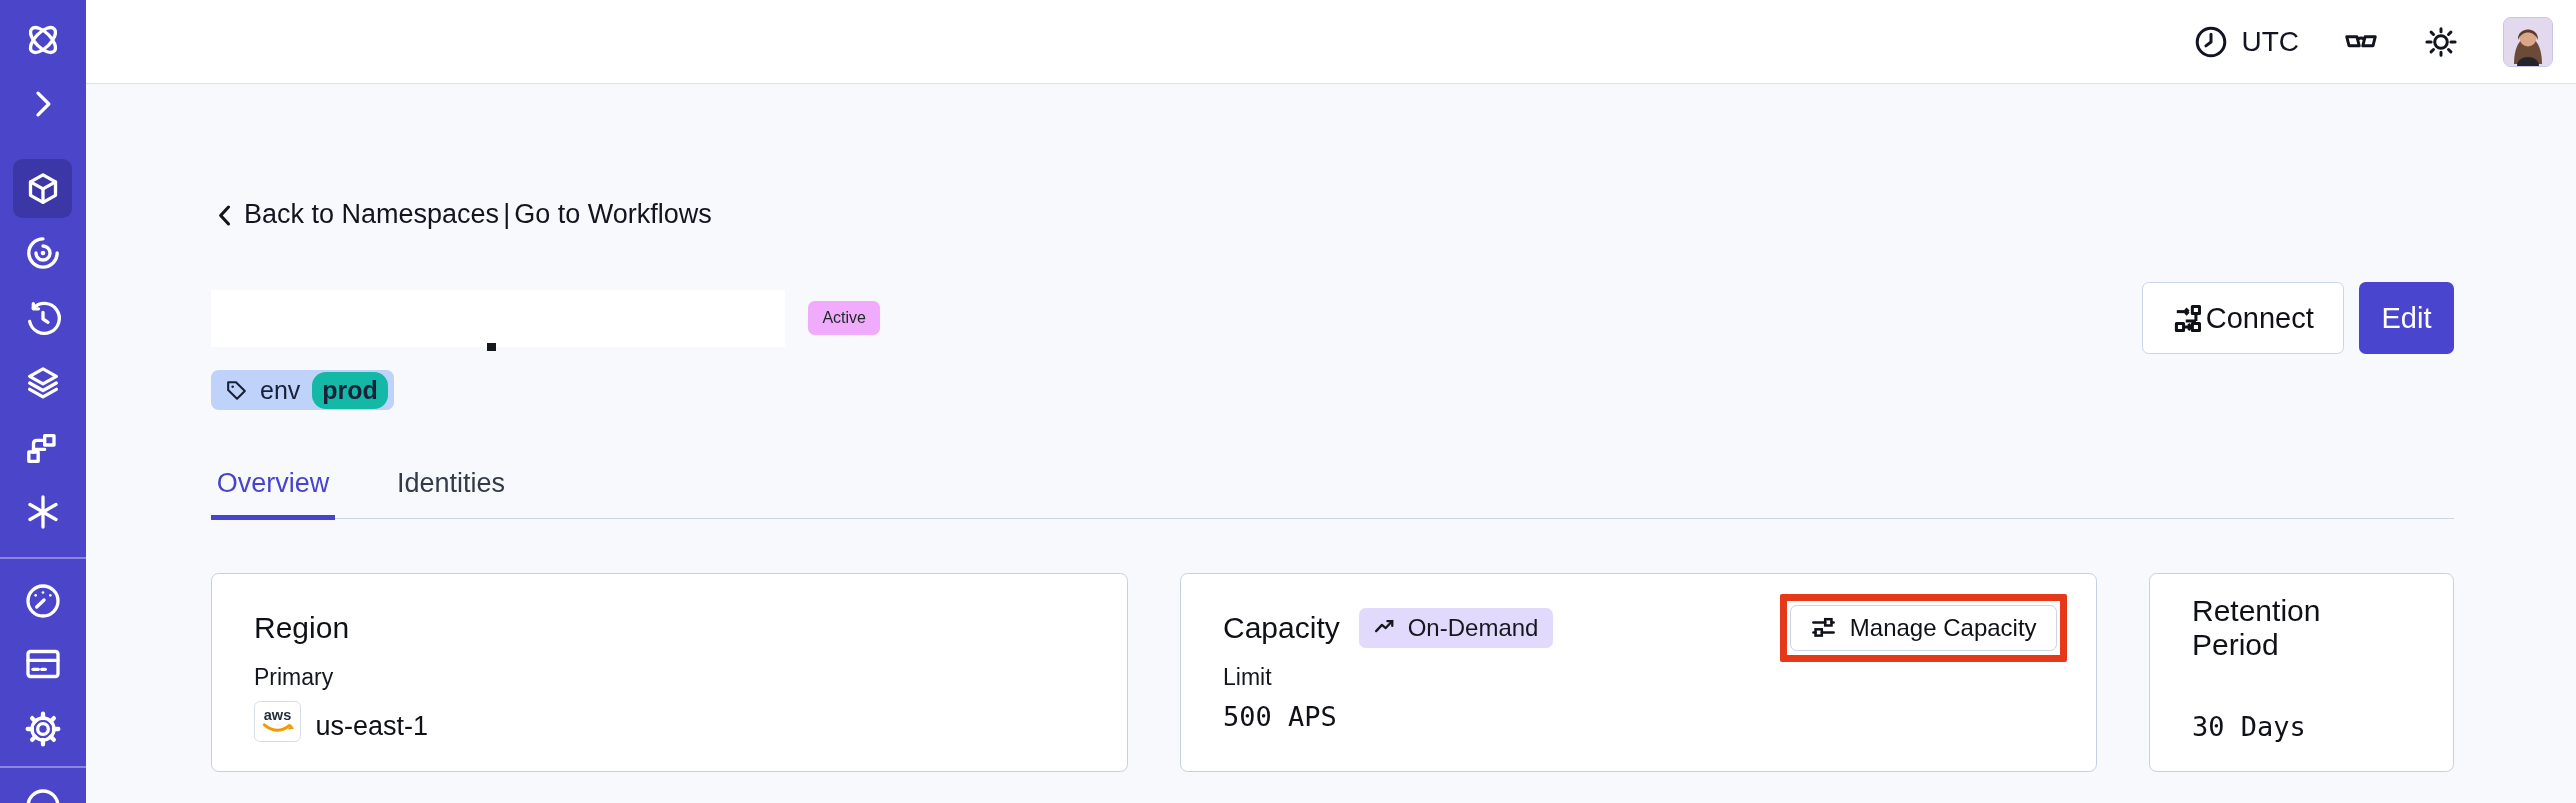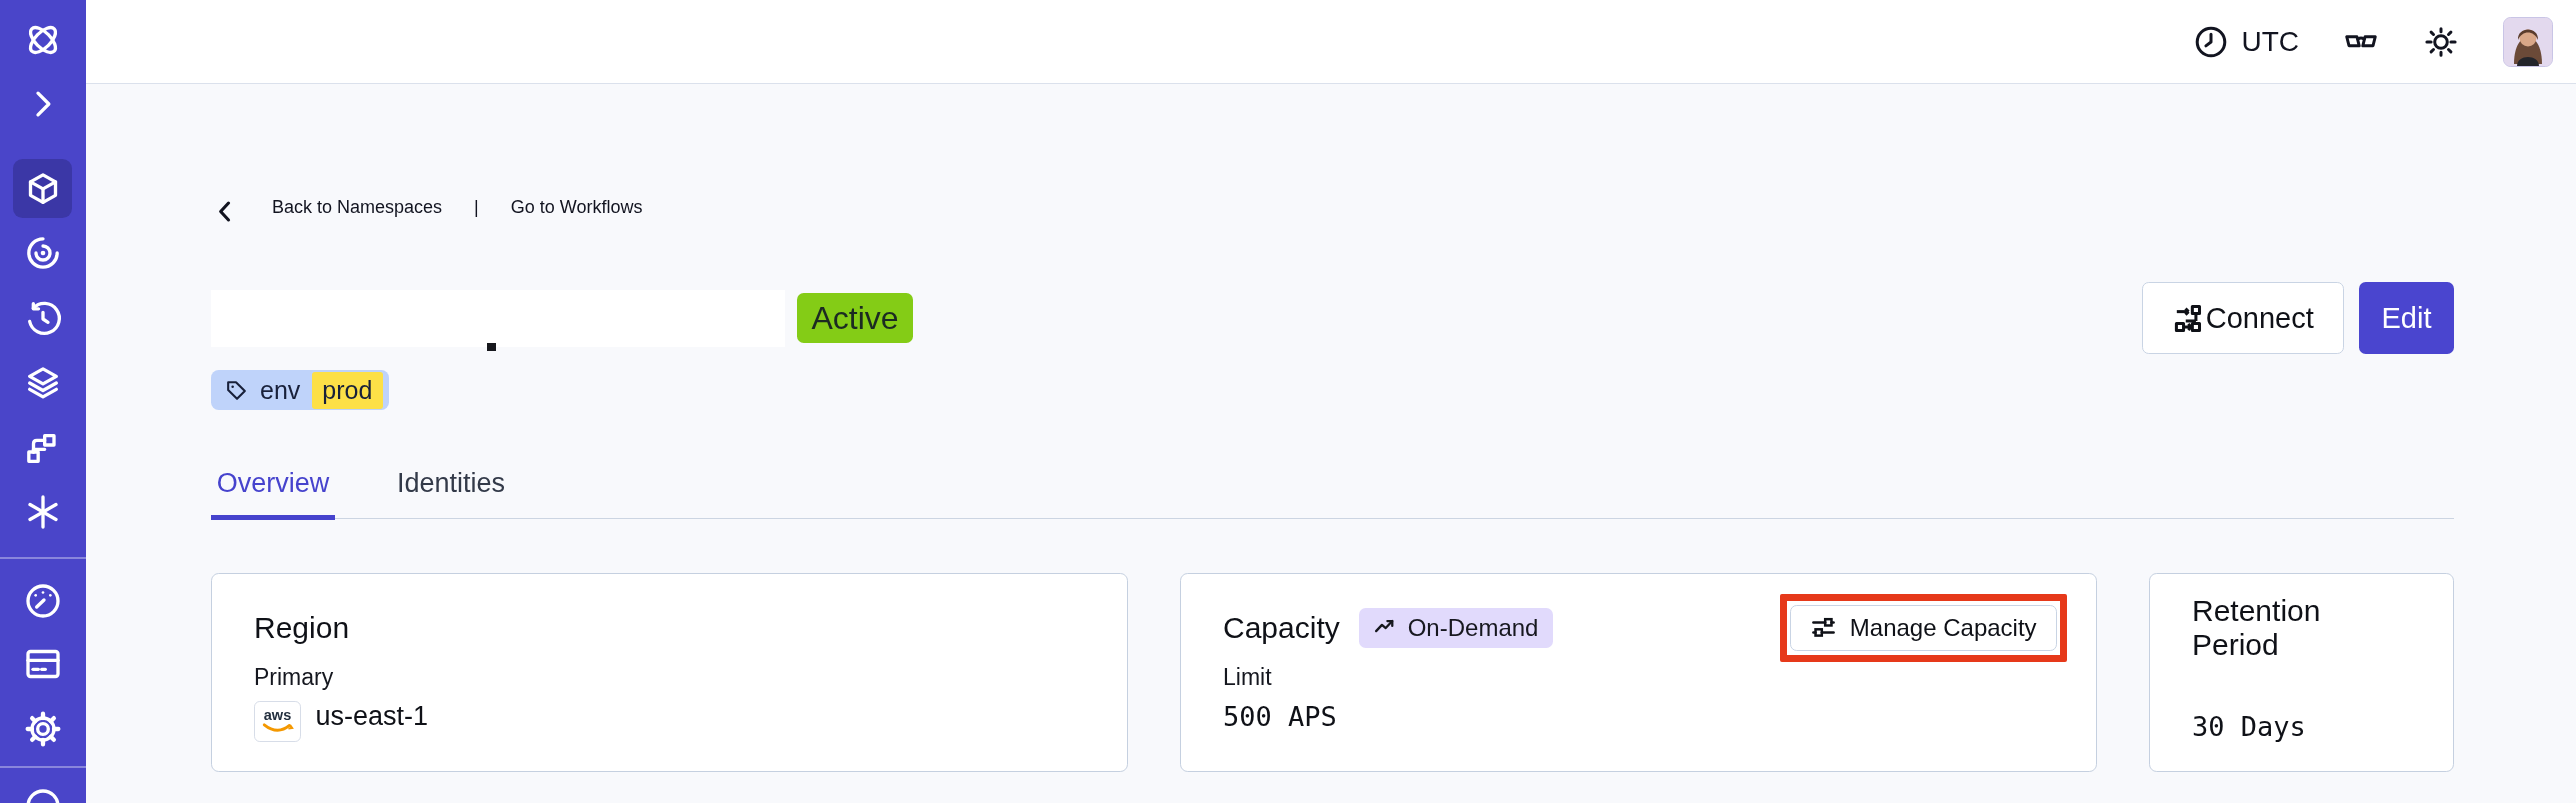--- a/index.html
+++ b/index.html
@@ -27,61 +27,61 @@
     display: flex; align-items: center; justify-content: flex-end;
     gap: 44px; padding-right: 23px; z-index: 5;
   }
   .tz { display: flex; align-items: center; gap: 12.5px; font-size: 28px; color: #121420; cursor: pointer; }
   .topbar .tico svg { width: 36px; height: 36px; stroke: #121420; fill: none; stroke-width: 2; stroke-linecap: round; stroke-linejoin: round; }
   .avatar { width: 50px; height: 50px; border-radius: 7.7px; border: 1.9px solid #c9c5e6; overflow: hidden; cursor: pointer; background: #e6dcf0; }
 
   
   .content { position: absolute; left: 86px; top: 84px; right: 0; bottom: 0; padding: 113px 122px 0 125px; }
 
-  .breadcrumb { display: flex; align-items: flex-start; gap: 32px; height: 33px; font-size: 18px; font-weight: 500; margin-bottom: 52px; }
+  .breadcrumb { display: flex; align-items: flex-end; gap: 4px; height: 33px; font-size: 27px; font-weight: 500; margin-bottom: 52px; }
   .breadcrumb svg { width: 29px; height: 29px; stroke: #121420; fill: none; stroke-width: 2.6; stroke-linecap: round; stroke-linejoin: round; }
   .crumb-link { cursor: pointer; }
   .crumb-sep { color: #121420; }
 
   .title-row { display: flex; align-items: center; justify-content: space-between; height: 72px; margin-bottom: 16.3px; }
   .title-left { display: flex; align-items: center; }
   .redacted-name { width: 574px; height: 57px; background: #ffffff; position: relative; }
   .name-dot { position: absolute; left: 276px; top: 53px; width: 8.6px; height: 8.6px; background: #17181d; }
-  .badge-active { margin-left: 12px; background: #84cc16; color: #1c2b22; font-size: 32px; line-height: 1; padding: 8.6px 14.4px; border-radius: 6.7px; }
+  .badge-active { margin-left: 23px; background: #f0abfc; color: #1c2b22; font-size: 16px; line-height: 1; padding: 8.6px 14.4px; border-radius: 6.7px; }
 
   .title-actions { display: flex; gap: 15.3px; }
   .btn { display: inline-flex; align-items: center; justify-content: center; border-radius: 6.7px; font-weight: 500; cursor: pointer; font-family: inherit; }
   .btn-connect { height: 72px; padding: 0 29px; gap: 1px; background: #fff; border: 1.9px solid #c9d4e4; font-size: 29px; color: #0f1117; }
   .btn-connect svg { width: 33px; height: 33px; stroke: #0f1117; fill: none; stroke-width: 2.2; stroke-linejoin: round; }
   .btn-edit { height: 72px; width: 95px; background: #4a45cf; border: none; color: #fff; font-size: 29px; }
 
   .tag-row { margin-bottom: 58px; }
   .tag { display: inline-flex; align-items: center; gap: 11.5px; height: 40px; background: #bfd3fa; border-radius: 7.7px; padding: 0 5.8px 0 12.5px; font-size: 25px; color: #18203a; }
   .tag svg { width: 25px; height: 25px; stroke: #18203a; fill: none; stroke-width: 2; stroke-linejoin: round; }
-  .tag-inner { background: #fde047; border-radius: 3px; padding: 3.8px 10.5px; }
+  .tag-inner { background: #14b8a6; border-radius: 14px; padding: 3.8px 10.5px; font-weight: bold; }
 
   .tabs { display: flex; border-bottom: 1.9px solid #ccd5e2; }
   .tab { font-size: 27px; padding: 0 5.8px 15.3px; margin-right: 56px; margin-bottom: -1.9px; border-bottom: 5.8px solid transparent; color: #333a49; cursor: pointer; }
   .tab.active { color: #4643cd; font-weight: 500; border-bottom-color: #4643cd; }
 
   .cards { display: flex; gap: 52px; margin-top: 54px; }
   .card { background: #fff; border: 1.9px solid #c5d0e0; border-radius: 7.7px; height: 199px; padding: 31px 42px; }
   .card-grow { flex: 1; }
   .card-retention { width: 305px; flex: none; }
   .card-head { display: flex; align-items: center; justify-content: space-between; height: 46px; margin-bottom: 13.4px; }
   .head-left { display: flex; align-items: center; gap: 19px; }
   .card-title { font-size: 30px; font-weight: 500; color: #0f1117; }
   .badge-ondemand { display: inline-flex; align-items: center; gap: 9.6px; background: #e1dafc; color: #17181f; border-radius: 6.7px; padding: 7.7px 14.4px; font-size: 24px; line-height: 1; }
   .badge-ondemand svg { width: 25px; height: 25px; stroke: #17181f; fill: none; stroke-width: 2.2; stroke-linecap: round; stroke-linejoin: round; }
   .btn-small { height: 46px; padding: 0 19px; gap: 12.5px; background: #fff; border: 1.9px solid #c9d4e4; font-size: 24px; color: #0f1117; }
   .btn-small svg { width: 27px; height: 27px; stroke: #0f1117; fill: none; stroke-width: 2.2; stroke-linecap: round; }
   .red-annot { border: 7.7px solid #e6391a; border-radius: 1.9px; padding: 3.8px; margin: -11.5px -13.4px -11.5px 0; }
   .card-label { font-size: 23px; color: #15171f; margin: 3.8px 0 9.6px; }
   .value-mono { font-family: "DejaVu Sans Mono", monospace; font-size: 27px; color: #0f1117; }
-  .region-val { display: flex; align-items: flex-start; gap: 14.4px; }
+  .region-val { display: flex; align-items: flex-end; gap: 14.4px; }
   .region-name { font-size: 27px; color: #0f1117; }
   .aws-badge { width: 47px; height: 41px; border: 1px solid #d7dde8; border-radius: 5.8px; background: #fff; display: flex; align-items: center; justify-content: center; }
   .retention-value { margin-top: 60px; }
 </style>
 </head>
 <body>
 
 <aside class="sidebar">
   <div class="side-icon" style="top:12.5px">
     <svg viewBox="0 0 24 24">

